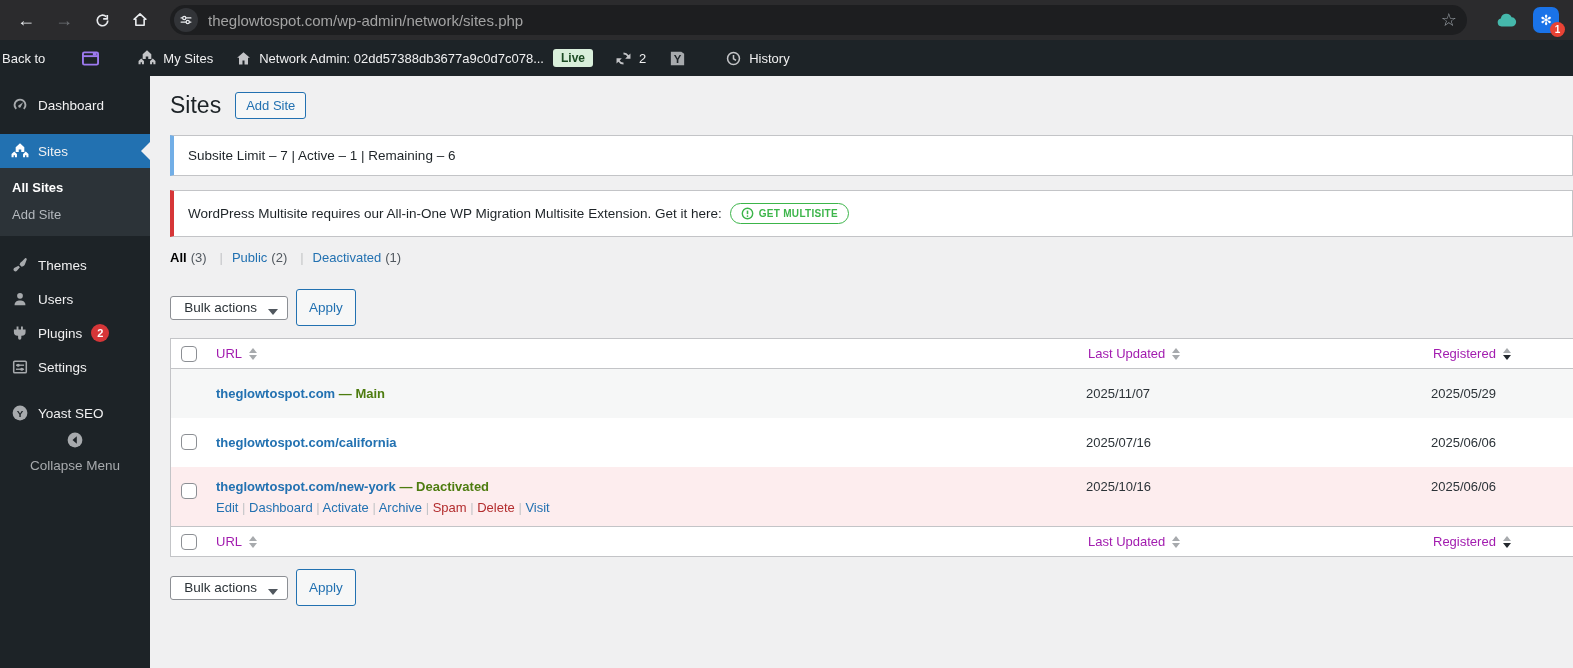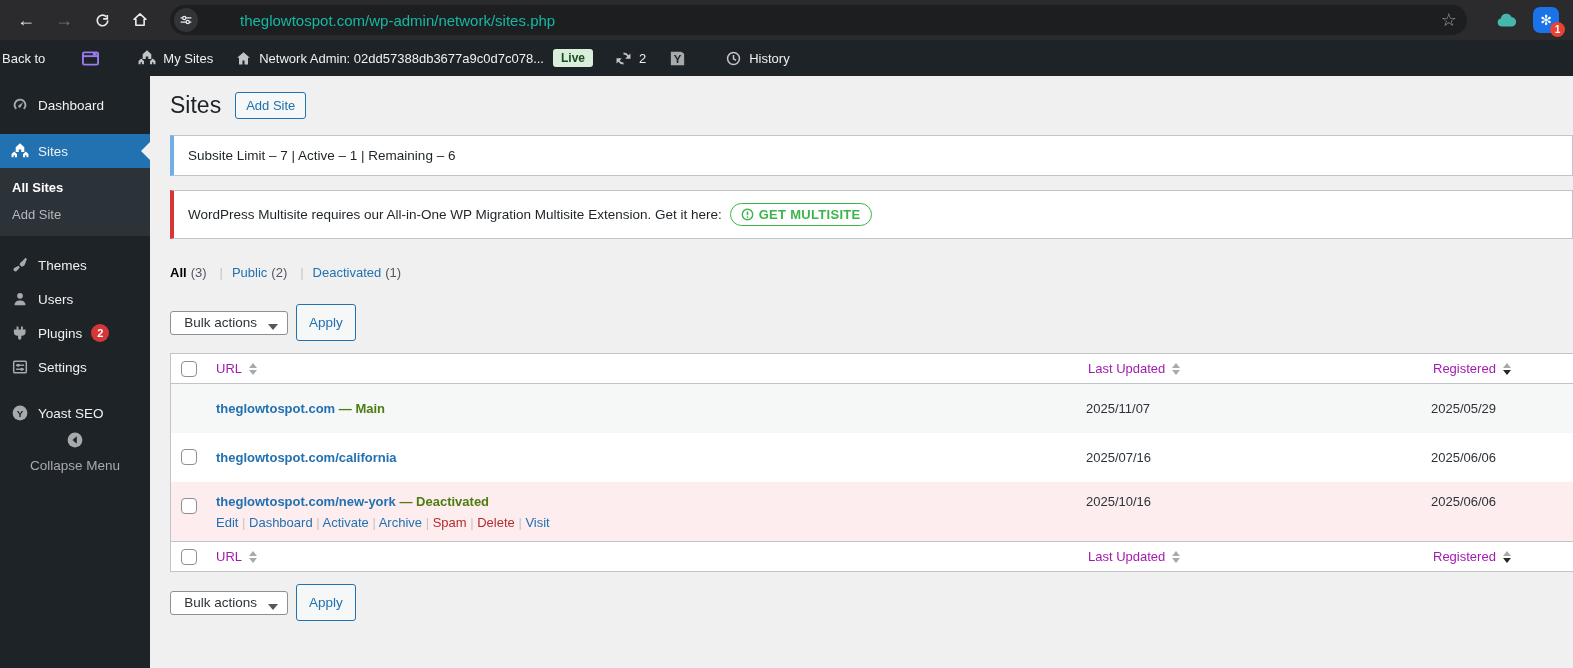--- a/index.html
+++ b/index.html
@@ -6,21 +6,21 @@
   html,body { background:#000; }
   body { font-family:"Liberation Sans", sans-serif; }
   .screen { position:relative; width:1573px; height:668px; overflow:hidden; background:#f0f0f1; }
 
   
   .browser-bar { height:40px; background:#2b2b2d; display:flex; align-items:center; padding:0 14px 0 10px; gap:6px; }
   .nav-btn { width:32px; height:32px; display:flex; align-items:center; justify-content:center; color:#e8eaed; font-size:18px; border-radius:50%; flex:0 0 auto; }
   .nav-btn.dim { color:#6e7175; }
   .url-pill { flex:1; height:30px; background:#1d1e20; border-radius:16px; display:flex; align-items:center; padding:0 10px 0 4px; margin:0 8px; }
   .tune-wrap { width:24px; height:24px; border-radius:50%; background:#323438; display:flex; align-items:center; justify-content:center; margin-right:10px; }
-  .url-text { color:#14b8a6; font-size:15px; flex:1; white-space:nowrap; overflow:hidden;margin-left:32px; }
+  .url-text { color:#a3a3a3; font-size:15px; flex:1; white-space:nowrap; overflow:hidden; }
   .star { color:#9aa0a6; font-size:18px; }
   .ext-cloud { margin:0 10px 0 14px; display:flex; align-items:center; }
   .avatar { position:relative; width:26px; height:26px; background:#1a73e8; border-radius:7px; display:flex; align-items:center; justify-content:center; color:#fff; font-size:14px; flex:0 0 auto; }
   .avatar-badge { position:absolute; right:-6px; bottom:-4px; min-width:15px; height:15px; background:#ea4335; border-radius:8px; color:#fff; font-size:10px; font-weight:bold; display:flex; align-items:center; justify-content:center; padding:0 3px; }
 
   
   .admin-bar { height:36px; background:#1d2327; display:flex; align-items:center; color:#f0f0f1; font-size:13px; padding:0 10px 0 0; gap:0; }
   .ab-item { display:flex; align-items:center; gap:7px; padding:0 11px; height:100%; white-space:nowrap; }
   .ab-item svg { flex:0 0 auto; }
   .live-badge { background:#d9efdb; color:#1b4a22; font-weight:bold; font-size:12px; padding:2px 8px; border-radius:3px; margin-left:2px; }
@@ -46,23 +46,23 @@
 
   
   .content { flex:1; background:#f0f0f1; padding:16px 0 0 20px; overflow:hidden; color:#1d2327; }
   .title-row { display:flex; align-items:center; gap:14px; }
   h1.page-title { font-size:23px; font-weight:400; color:#1d2327; }
   .btn-outline { display:inline-block; background:#f6f7f7; border:1px solid #2271b1; color:#2271b1; border-radius:3px; padding:5px 10px; font-size:13px; cursor:pointer; font-family:inherit; }
 
   .notice { background:#fff; border:1px solid #c3c4c7; border-left-width:4px; padding:12px 14px; font-size:13.5px; color:#1d2327; display:flex; align-items:center; gap:8px; }
   .notice.blue { border-left-color:#72aee6; margin-top:16px; }
   .notice.red  { border-left-color:#d63638; margin-top:14px; }
-  .get-multisite { display:inline-flex; align-items:center; gap:5px; border:1.5px solid #3cb54a; color:#3cb54a; font-weight:bold; font-size:13px; letter-spacing:.3px; border-radius:12px; padding:3px 10px; background:#fff; cursor:pointer; }
-
-  .filters { margin-top:26px; font-size:13px; display:flex; align-items:center; }
+  .get-multisite { display:inline-flex; align-items:center; gap:5px; border:1.5px solid #3cb54a; color:#3cb54a; font-weight:bold; font-size:10px; letter-spacing:.3px; border-radius:12px; padding:3px 10px; background:#fff; cursor:pointer; }
+
+  .filters { margin-top:13px; font-size:13px; display:flex; align-items:center; }
   .filter { display:inline-flex; gap:4px; cursor:pointer; }
   .filter .f-label { color:#2271b1; }
   .filter.current .f-label { color:#000; font-weight:bold; }
   .filter .f-count { color:#50575e; }
   .filter:not(:last-child)::after { content:"|"; color:#c3c4c7; margin:0 9px; }
 
   .bulk-row { margin-top:24px; display:flex; align-items:center; gap:8px; }
   .bulk-row.bottom { margin-top:12px; }
   .select-box { position:relative; background:#fff; border:1px solid #8c8f94; border-radius:3px; height:24px; display:flex; align-items:center; padding:0 30px 0 2px; font-size:13.5px; color:#2c3338; min-width:118px; cursor:pointer;justify-content:flex-end; }
   .select-box .chev { position:absolute; right:9px; top:12px; width:0; height:0; border-left:5px solid transparent; border-right:5px solid transparent; border-top:6px solid #50575e; }

